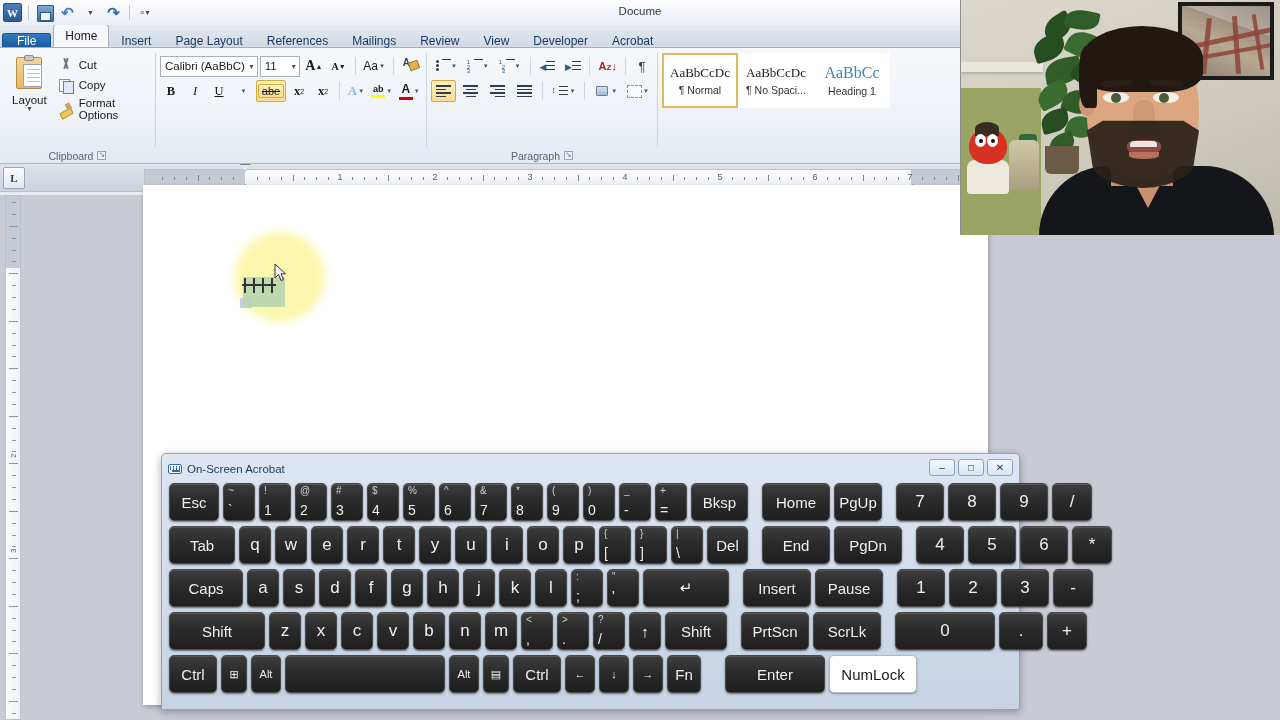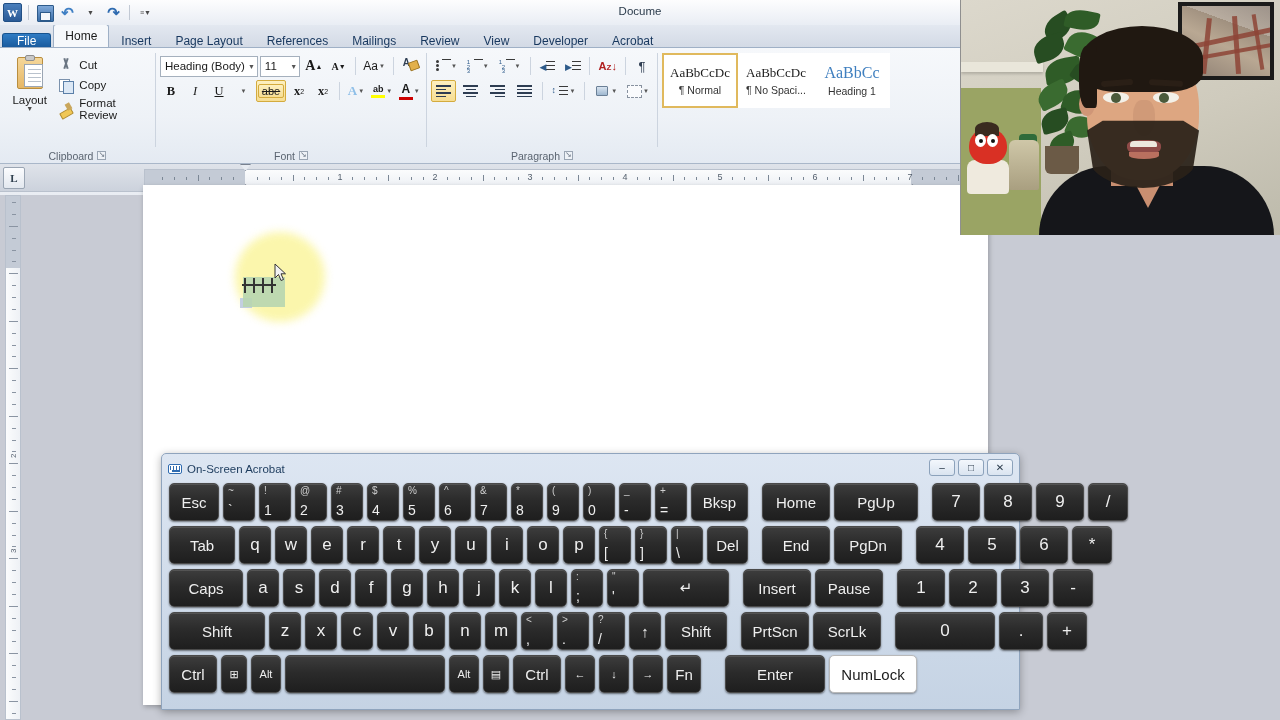--- a/index.html
+++ b/index.html
@@ -589,37 +589,37 @@
             <div class="clip-item">
               <span class="mini-ico ico-cut"></span>
               <span>Cut</span>
             </div>
             <div class="clip-item">
               <span class="mini-ico ico-copy"></span>
               <span>Copy</span>
             </div>
             <div class="clip-item">
               <span class="mini-ico ico-brush"></span>
-              <span>Format Review</span>
+              <span>Format Options</span>
             </div>
           </div>
         </div>
         <div class="group-label">
           <span>Clipboard</span>
           <span class="dlg-launcher"></span>
         </div>
       </div>
       <div class="group-divider"></div>
 
       <div class="group font-group">
         <div class="group-body">
           <div class="font-rows">
             <div class="frow">
               <div class="combo font-name">
-                <span class="cv">Heading (Body)</span>
+                <span class="cv">Calibri (AaBbC)</span>
                 <span class="ca">▼</span>
               </div>
               <div class="combo font-size">
                 <span class="cv">11</span>
                 <span class="ca">▼</span>
               </div>
               <div class="rbtn">
                   <span class="grow-a">A</span>
                   <span class="sup-tiny">▲</span>
                 </div>
@@ -678,24 +678,20 @@
               </div>
               <div class="rbtn">
                 <span class="btn-col">
                   <span style="font-size:12px;font-weight:bold;">A</span>
                   <span class="clr-swatch" style="background:#cc0000"></span>
                 </span>
                 <span class="tinyarrow">▼</span>
               </div>
             </div>
           </div>
-        </div>
-        <div class="group-label">
-          <span>Font</span>
-          <span class="dlg-launcher"></span>
         </div>
       </div>
       <div class="group-divider"></div>
 
       <div class="group para-group">
         <div class="group-body">
           <div class="font-rows">
             <div class="frow">
               <div class="rbtn">
                   <span class="list-ico">
@@ -1059,21 +1055,21 @@
             </div>
             <div class="key md" style="width: 57px;">
               <span>Bksp</span>
             </div>
           </div>
           <div class="gap" style="width: 6px;"></div>
           <div class="cluster">
             <div class="key md" style="width: 68px;">
               <span>Home</span>
             </div>
-            <div class="key md" style="width: 84px;">
+            <div class="key md" style="width: 48px;">
               <span>PgUp</span>
             </div>
           </div>
           <div class="gap" style="width: 6px;"></div>
           <div class="cluster">
             <div class="key" style="width: 48px;">
               <span>7</span>
             </div>
             <div class="key" style="width: 48px;">
               <span>8</span>

